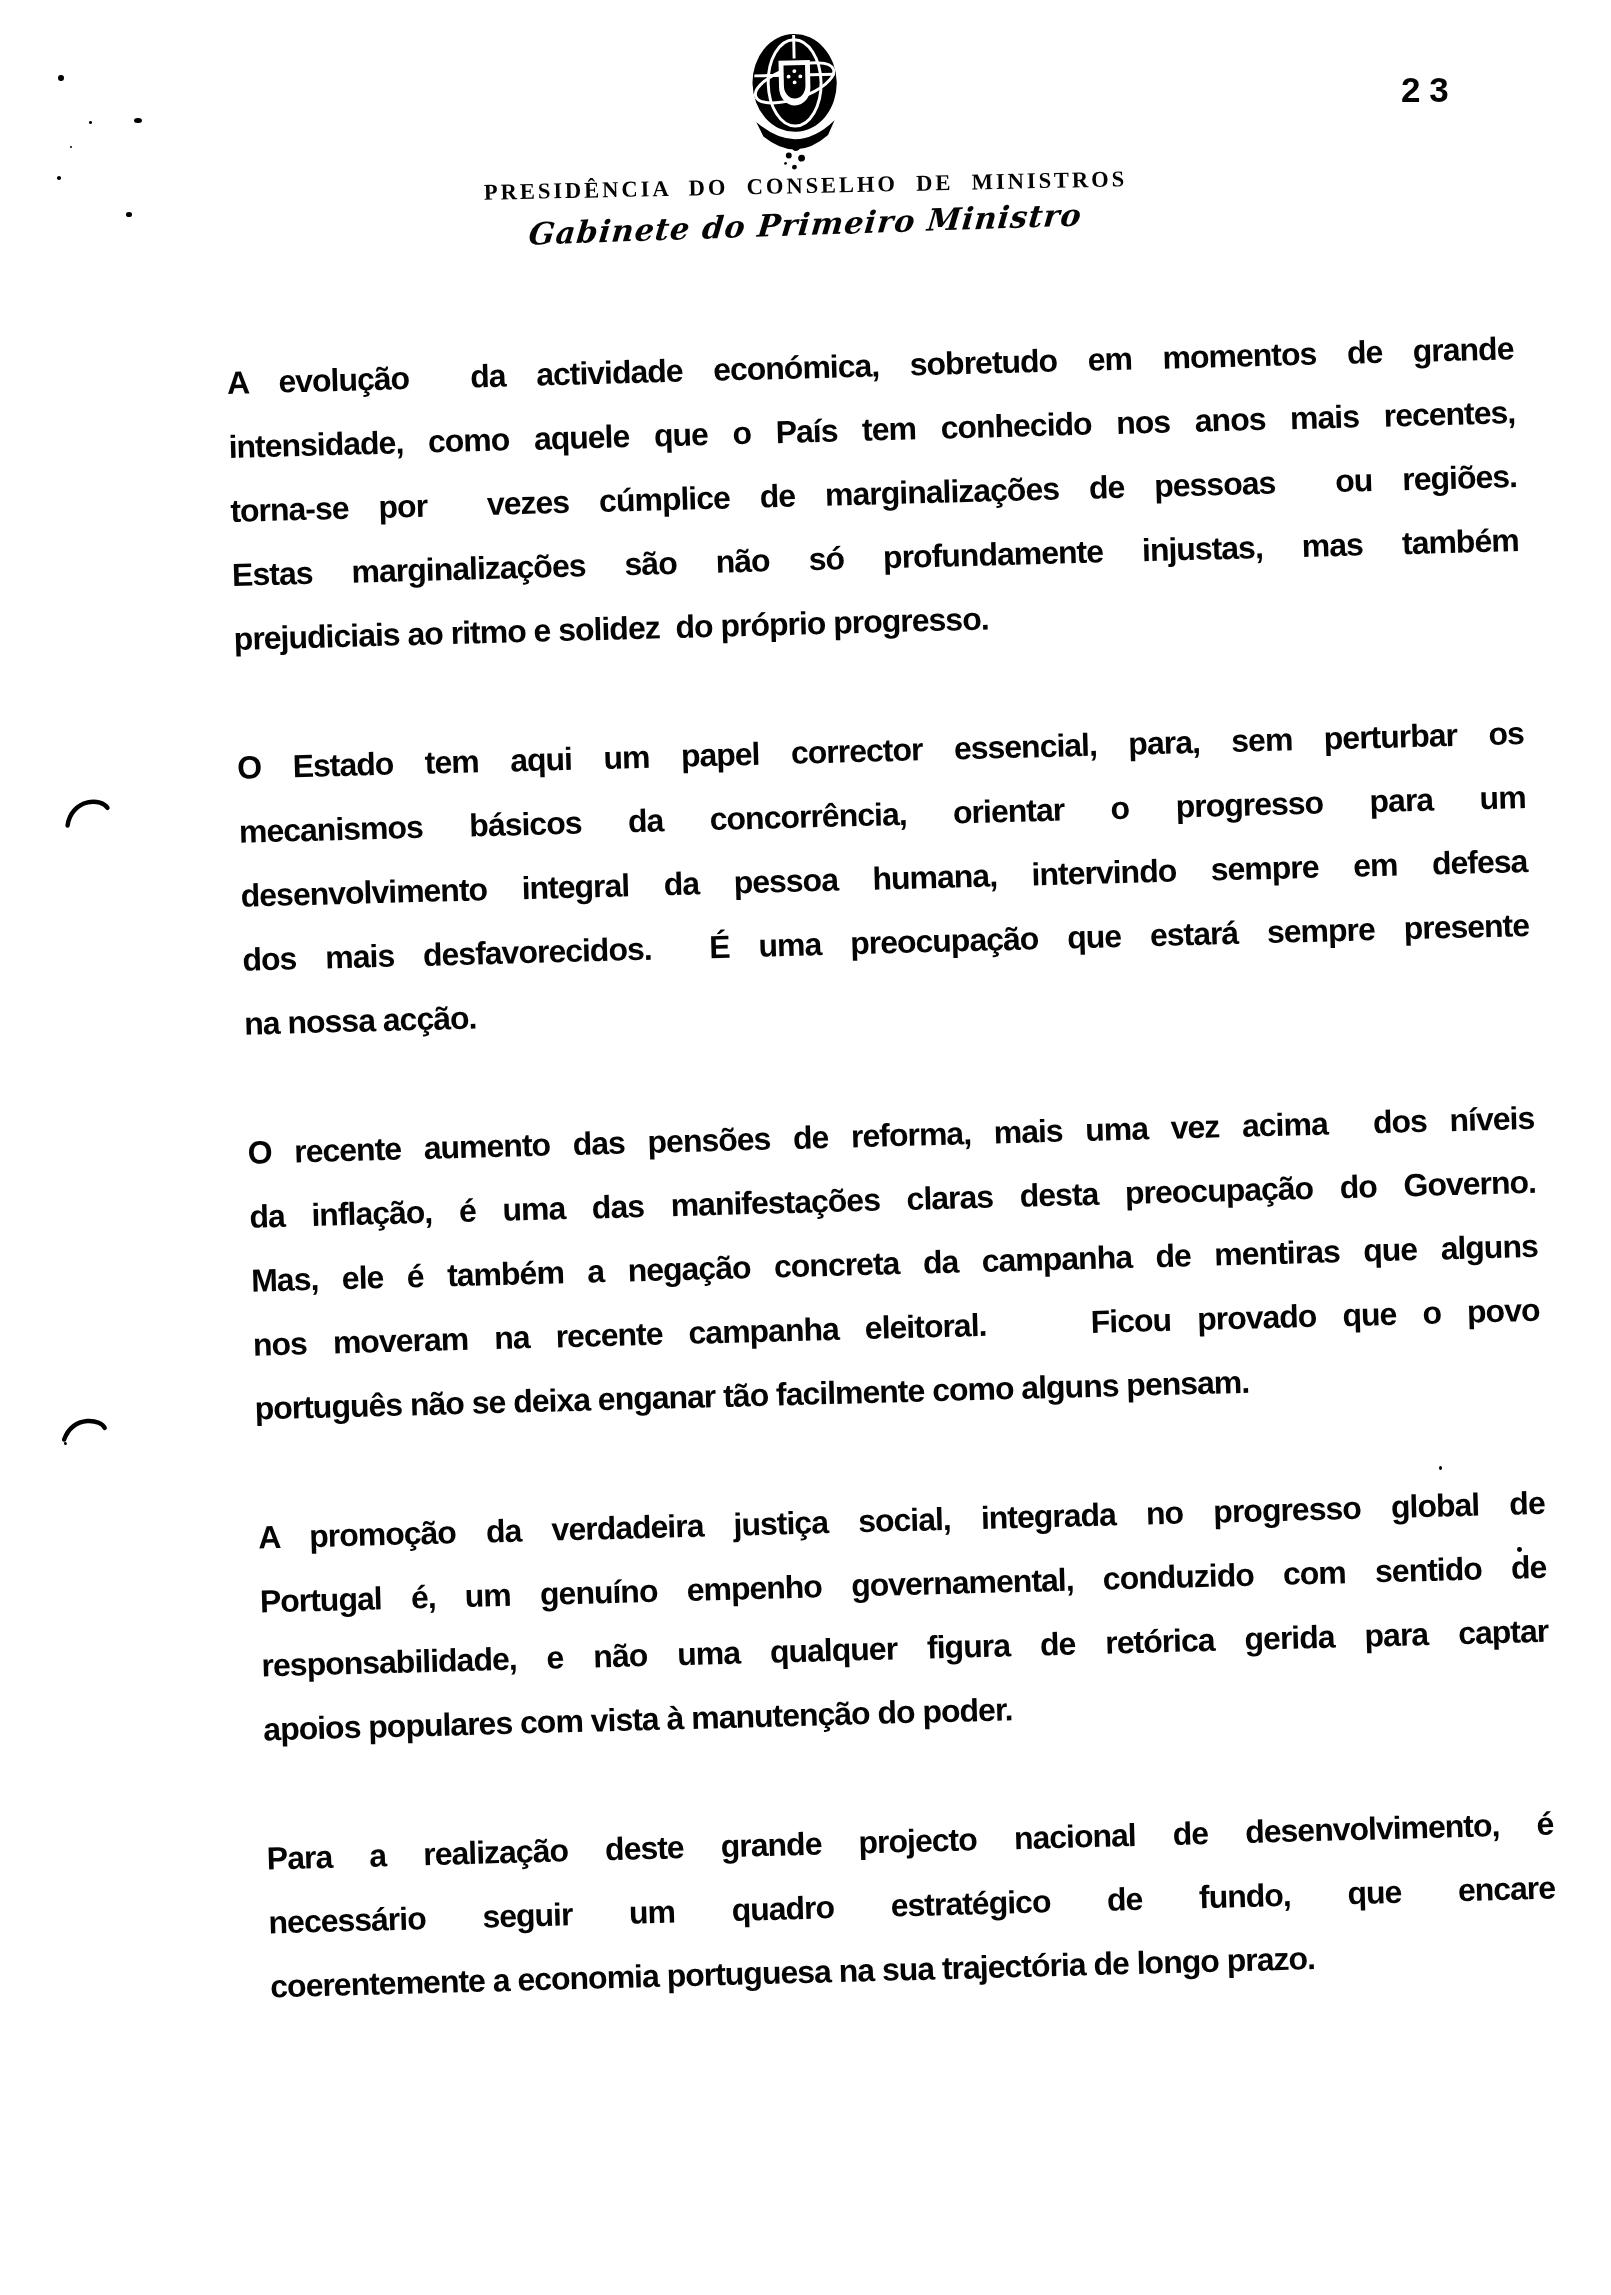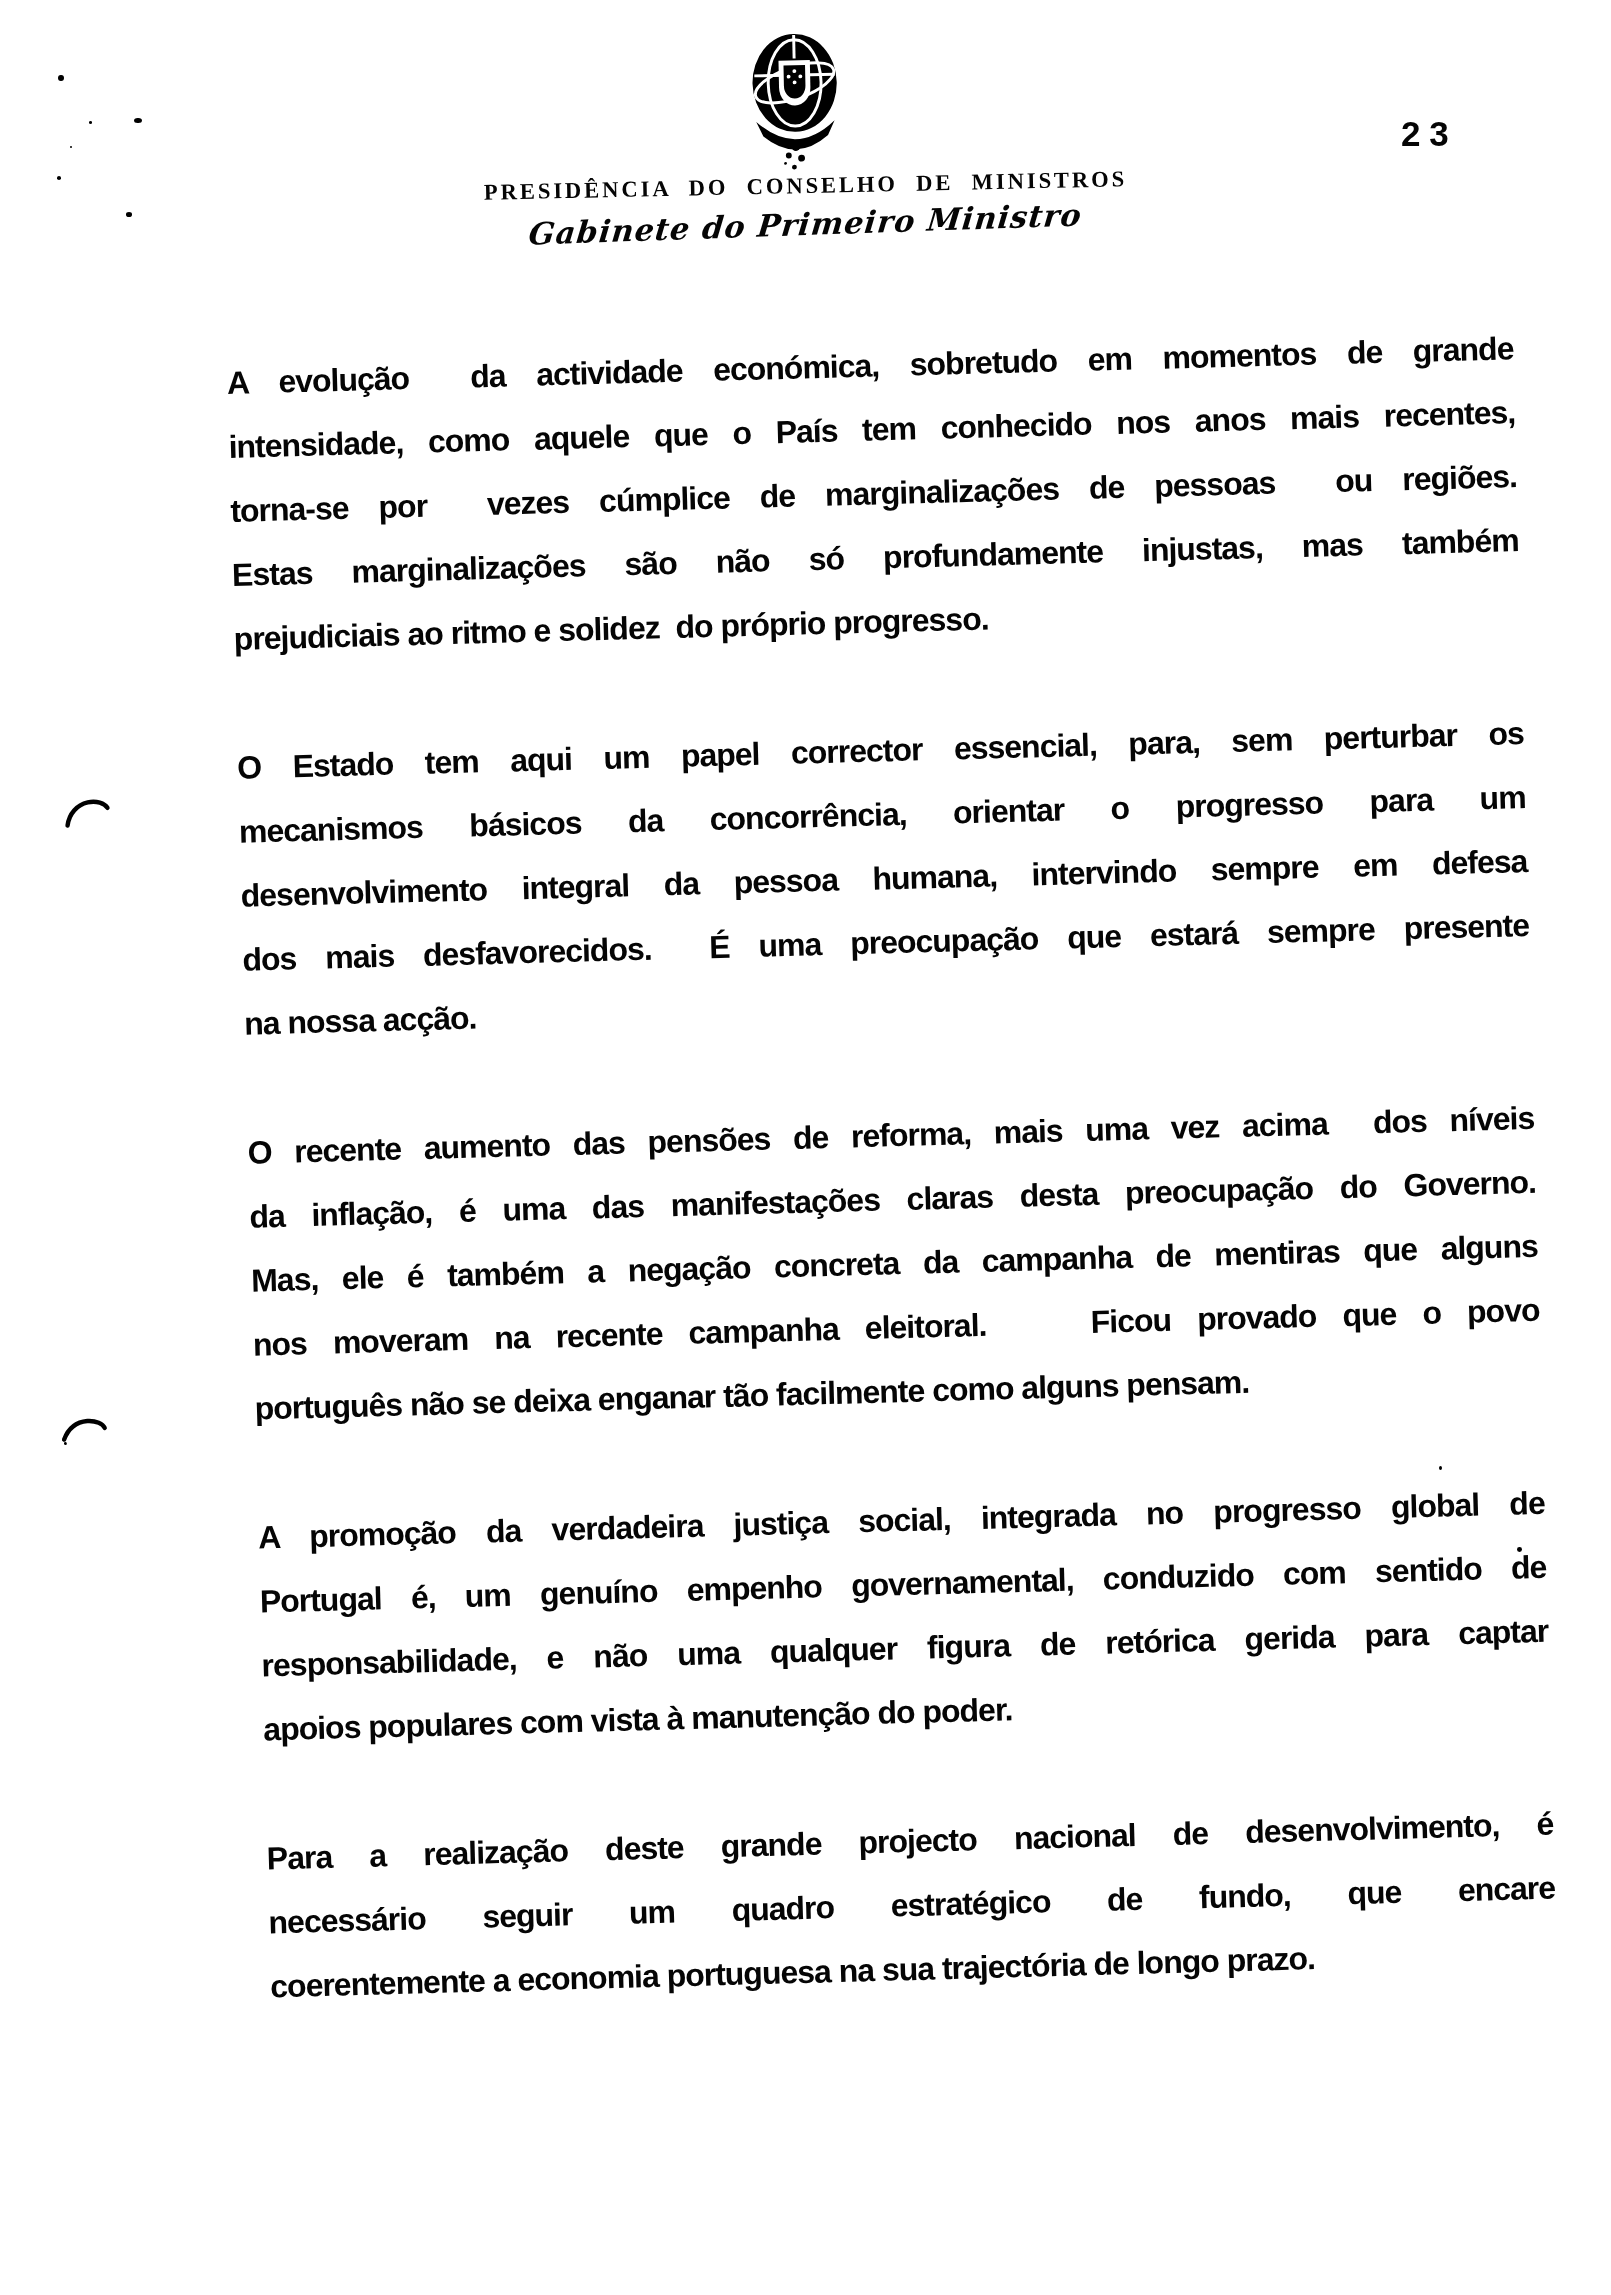--- a/index.html
+++ b/index.html
@@ -38,21 +38,20 @@
     font-weight:bold;
     font-size:30.5px;
     letter-spacing:1px;
     transform:rotate(-2deg) skewX(-8deg);
     white-space:nowrap;
   }
   .page-number {
     position:absolute; left:1401px; top:70px;
     font-size:35px; font-weight:bold;
     letter-spacing:8.8px;
-    margin-top:44px;
   }
 
   
   .doc-body {
     position:absolute; left:226px; top:351px; width:1287px;
     transform:rotate(-1.55deg);
     transform-origin:0 0;
     font-weight:bold;
     font-size:32px;
     letter-spacing:-1px;

